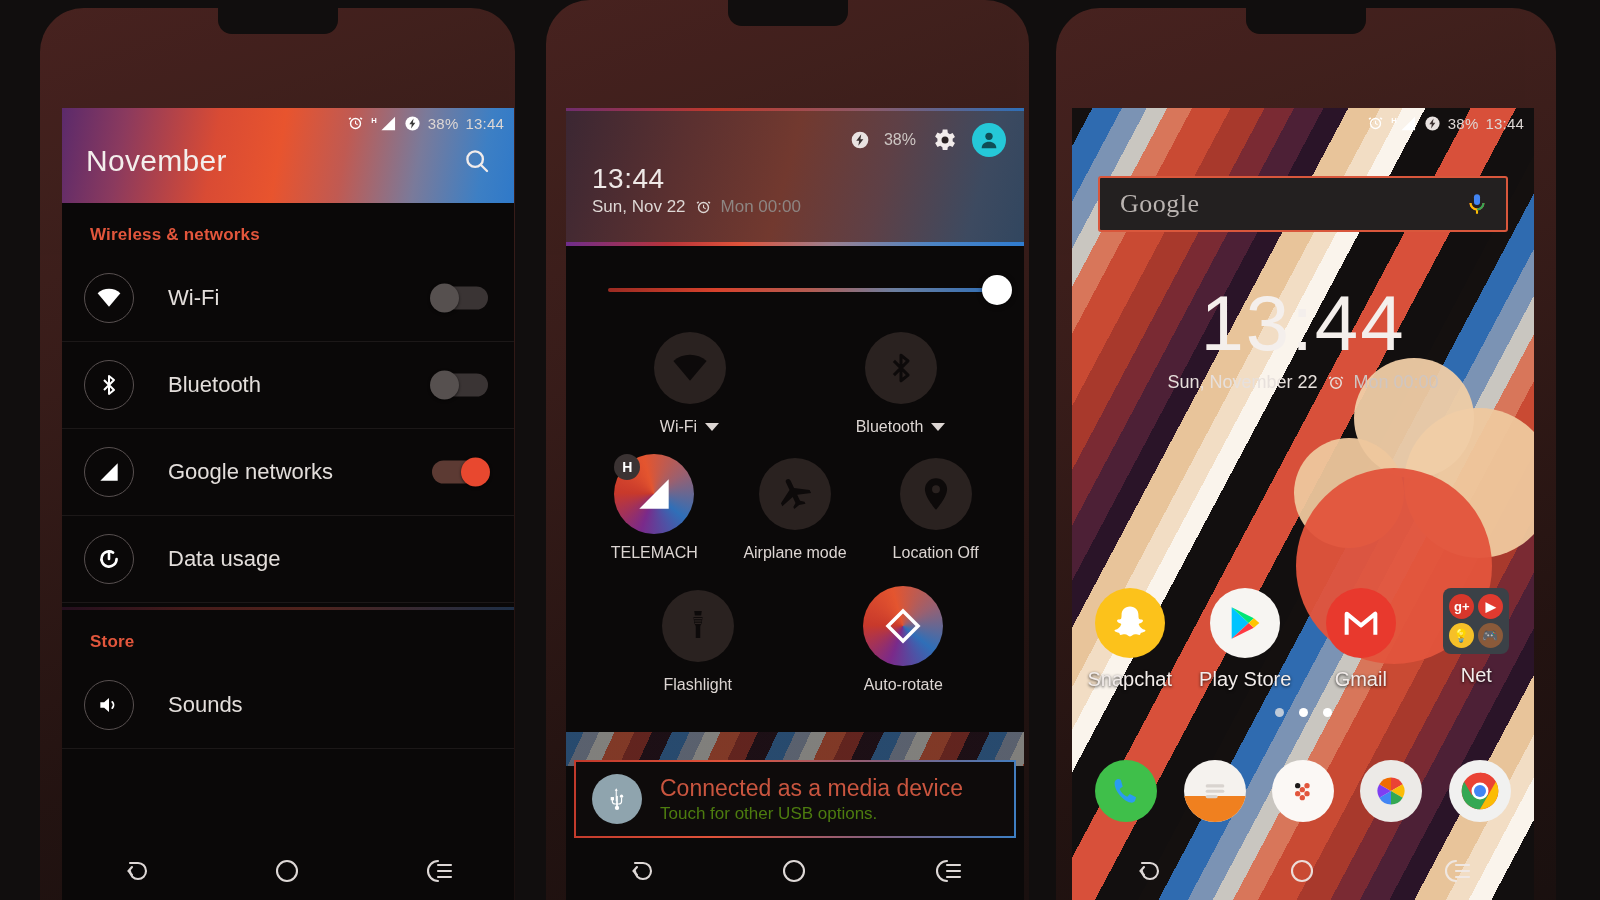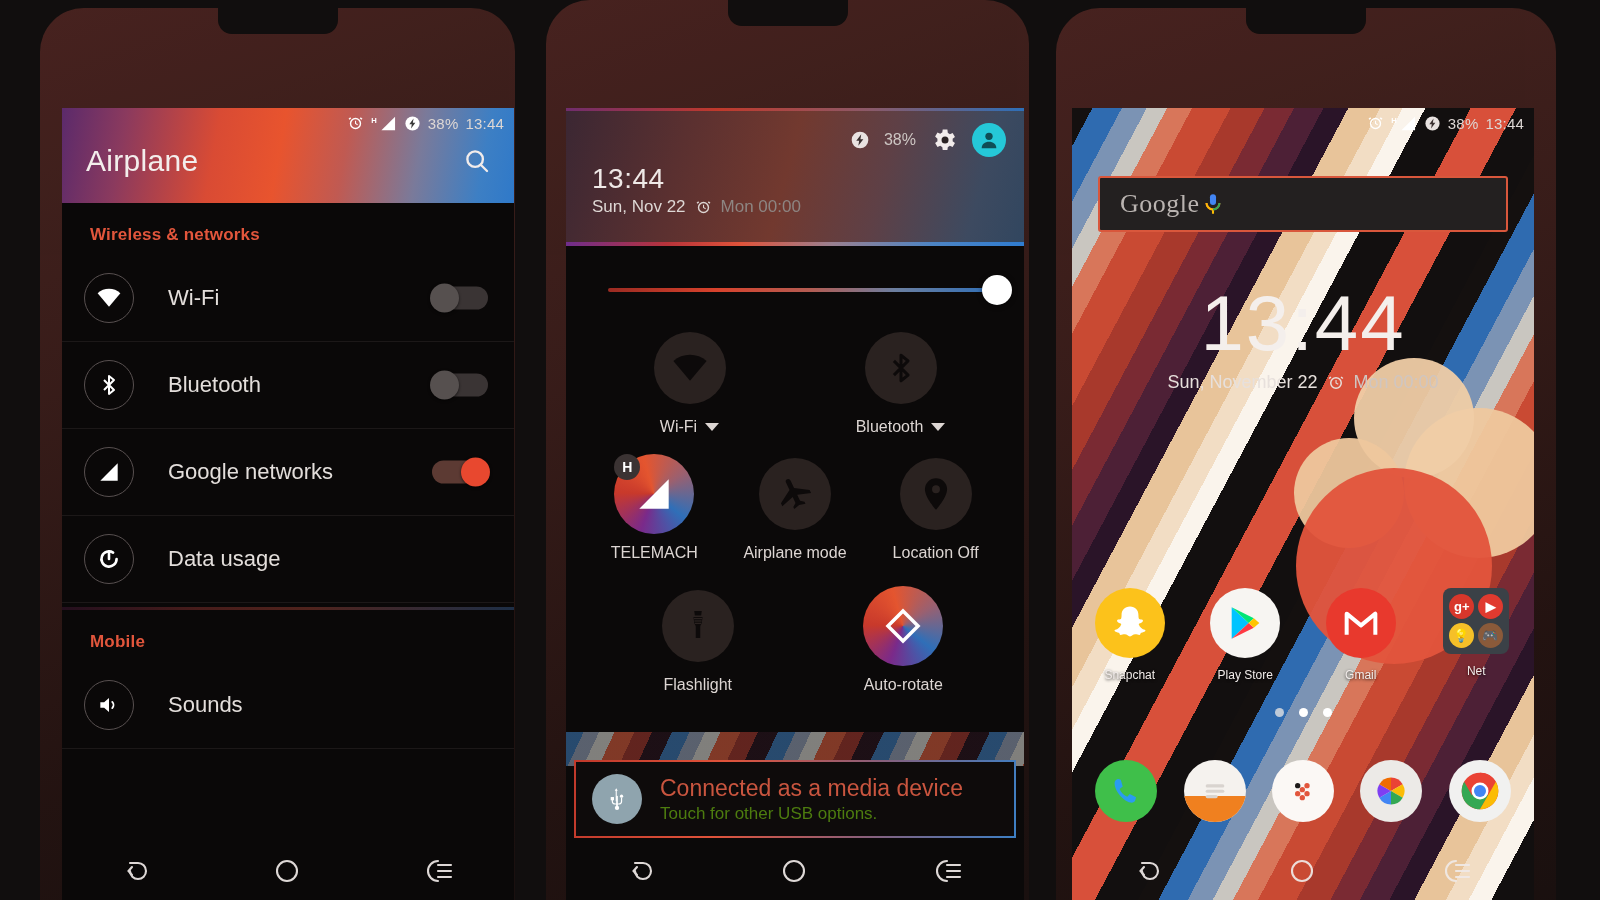--- a/index.html
+++ b/index.html
@@ -210,39 +210,39 @@
     width:196px; height:196px; border-radius:50%;
     background:#e2543c; opacity:.96;
   }
   .wp-cloud {
     position:absolute; border-radius:50%; background:#f0c69c; opacity:.95;
   }
 
   .gsearch {
     position:absolute; left:26px; right:26px; top:68px; height:56px;
     background:#232020; border:2px solid #d9573c; border-radius:3px;
-    display:flex; align-items:center; justify-content:flex-start;
+    display:flex; align-items:center; justify-content:space-between;
     padding: 0 16px 0 20px;
   }
   .gsearch-text {
     font-family:"Liberation Serif", serif;
     font-size:26px; color:#b9b3b0; letter-spacing:.5px;
   }
   .clockw { position:absolute; left:0; right:0; top:176px; text-align:center; }
   .clockw .big { font-size:78px; color:#f4efec; font-weight:300; letter-spacing:2px; line-height:1; }
   .clockw .sub { margin-top:10px; font-size:18px; color:#e7e0dc;
                  display:flex; align-items:center; justify-content:center; gap:9px; }
   .clockw .alarm { color:#cfc6c2; }
 
   .approw { position:absolute; left:0; right:0; top:480px;
             display:flex; justify-content:space-around; align-items:flex-start; }
   .app { width:96px; text-align:center; }
   .app-ico { width:70px; height:70px; margin:0 auto; border-radius:50%;
              display:flex; align-items:center; justify-content:center; position:relative; }
-  .app-name { margin-top:10px; font-size:12px; color:#f2ecea; text-shadow:0 1px 3px rgba(0,0,0,.8); }
+  .app-name { margin-top:10px; font-size:20px; color:#f2ecea; text-shadow:0 1px 3px rgba(0,0,0,.8); }
   .folder {
     width:66px;height:66px;border-radius:8px;background:#3b4147;
     display:grid; grid-template-columns:1fr 1fr; grid-template-rows:1fr 1fr;
     gap:4px; padding:6px; margin:0 auto;
   }
   .folder span { border-radius:50%; display:flex;align-items:center;justify-content:center;
                  font-size:13px;color:#fff;font-weight:700; }
 
   .pagedots { position:absolute; left:0; right:0; top:600px;
               display:flex; justify-content:center; gap:15px; }
@@ -281,21 +281,21 @@
         <span class="sb-icon">
           <svg width="17" height="17" viewBox="0 0 24 24">
             <circle cx="12" cy="12" r="10" fill="#fff"></circle>
             <path d="M13.5 5l-6 8h3.5l-1 6 6-8h-3.5z" fill="#3a3a3a"></path>
           </svg>
         </span>
         <span class="sb-text">38%</span>
         <span class="sb-text">13:44</span>
       </div>
       <div class="settings-title-row">
-        <div class="settings-title">Airplane</div>
+        <div class="settings-title">November</div>
         <div>
           <svg width="30" height="30" viewBox="0 0 24 24" fill="none" stroke="#f2eceb" stroke-width="1.9">
             <circle cx="10.5" cy="10.5" r="6.2"></circle>
               <line x1="15" y1="15" x2="20" y2="20" stroke-linecap="round"></line>
           </svg>
         </div>
       </div>
     </div>
 
     <div class="sec-head">Wireless &amp; networks</div>
@@ -342,21 +342,21 @@
           <path d="M19 12a7 7 0 11-3.2-5.9" stroke-linecap="round"></path>
             <path d="M12 5v7" stroke-linecap="round"></path>
           </svg>
       </div>
       <div class="slabel">Data usage</div>
     </div>
 
 
     <div class="divider-glow"></div>
 
-    <div class="sec-head">Mobile</div>
+    <div class="sec-head">Store</div>
 
     <div class="srow">
       <div class="sicon">
         <svg width="26" height="26" viewBox="0 0 24 24" fill="#fff">
           <path d="M4 9.5h3.5L12 5.5v13L7.5 14.5H4z"></path>
           <path d="M15 9.2a4 4 0 010 5.6" stroke="#fff" stroke-width="1.7" fill="none" stroke-linecap="round"></path>
         </svg>
       </div>
       <div class="slabel">Sounds</div>
     </div>

